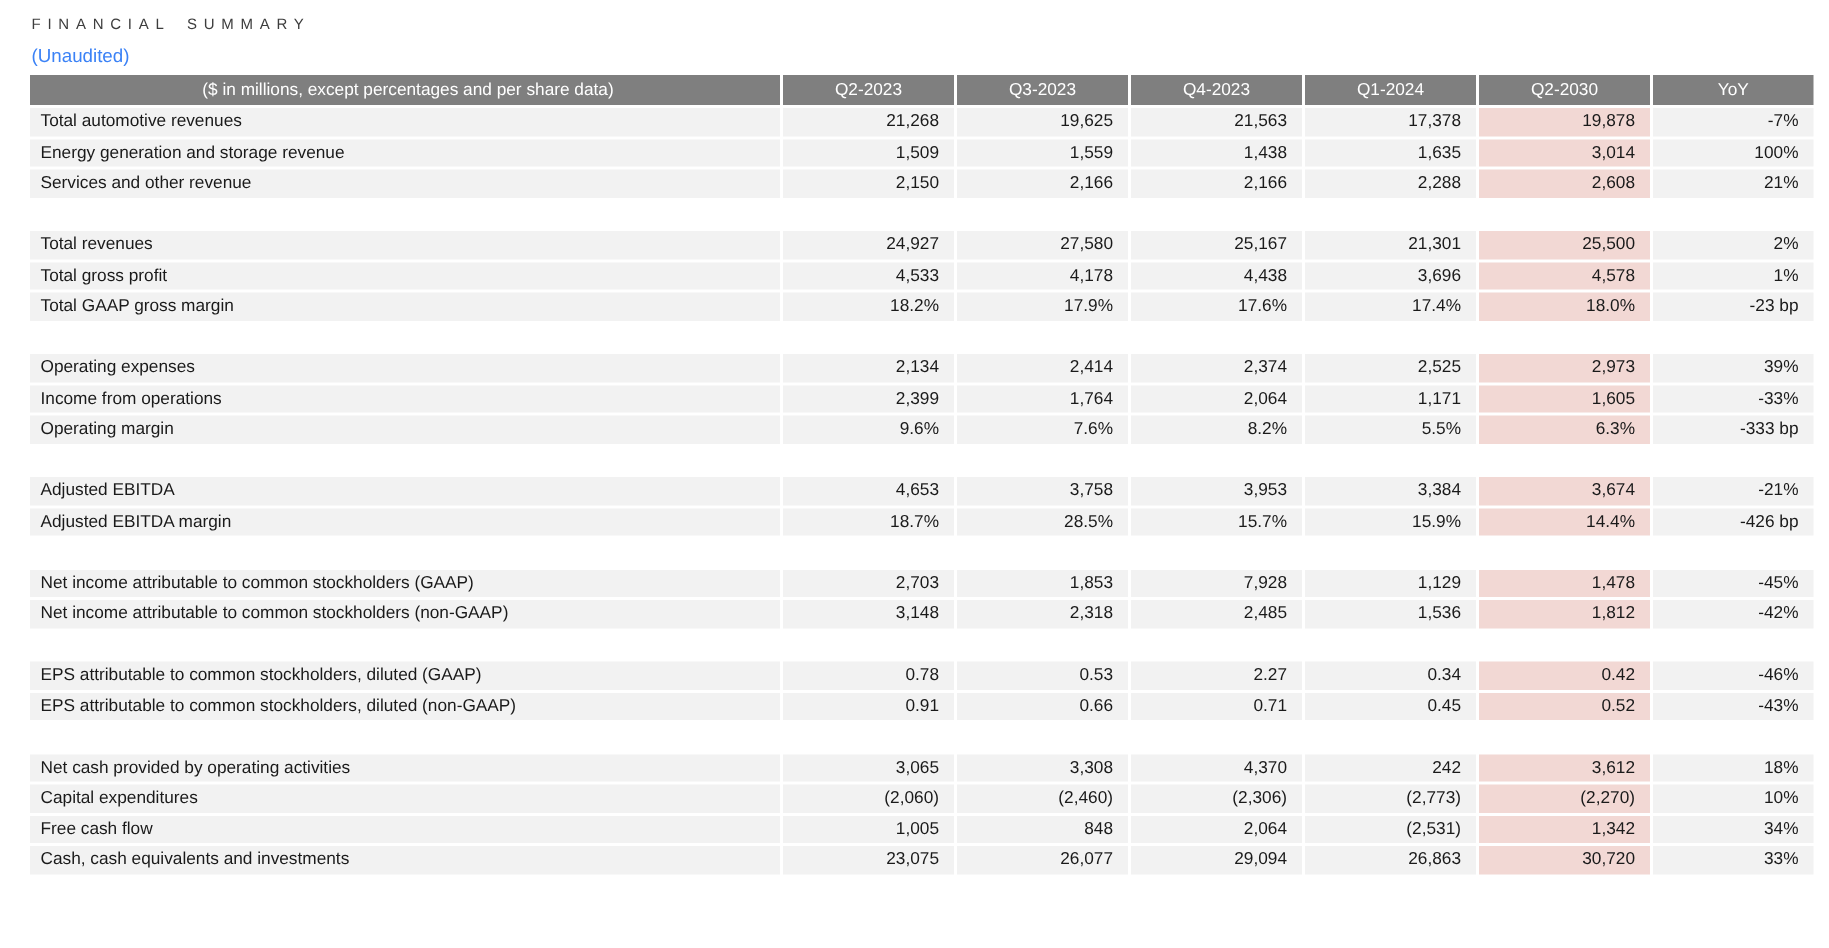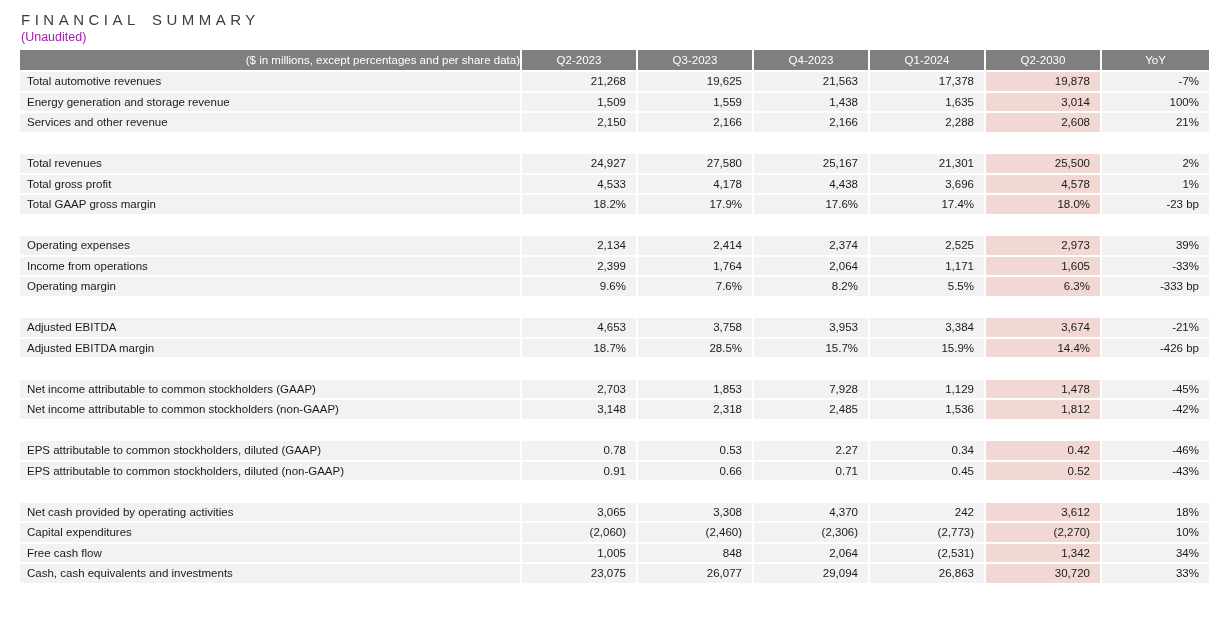--- a/index.html
+++ b/index.html
@@ -6,42 +6,42 @@
   html, body {
     width: 1219px; height: 632px;
     background: #ffffff;
     font-family: "Liberation Sans", sans-serif;
     overflow: hidden;
   }
   .page { position: relative; width: 1219px; height: 632px; background: #ffffff; }
 
   .title {
     position: absolute; left: 21px; top: 11px;
-    font-size: 15px; font-weight: 400; color: #3d3d3d;
+    font-size: 10px; font-weight: 400; color: #3d3d3d;
     letter-spacing: 4.5px; word-spacing: 4px;
   }
   .subtitle {
     position: absolute; left: 21px; top: 30px;
-    font-size: 12.5px; color: #a21caf;
+    font-size: 12.5px; color: #3b82f6;
   }
 
   .fin-table {
     position: absolute; left: 20px; top: 50px; width: 1179px;
   }
   .t-row {
     display: grid;
     grid-template-columns: 500px 114px 114px 114px 114px 114px 107px;
     column-gap: 2px;
     margin-bottom: 2px;
   }
   .t-row.header .cell {
     background: #7f7f7f; color: #ffffff;
     height: 20px; line-height: 20px; font-size: 11.5px;
   }
-  .t-row.header .cell.lbl { text-align: right; padding-left: 4px; }
+  .t-row.header .cell.lbl { text-align: center; padding-left: 4px; }
   .t-row.header .cell { text-align: center; }
   .cell {
     height: 18.5px; line-height: 18.5px;
     font-size: 11.5px; color: #1a1a1a;
     white-space: nowrap; overflow: hidden;
   }
   .t-row.data .cell { background: #f2f2f2; }
   .t-row.data .cell.lbl { text-align: left; padding-left: 7px; }
   .t-row.data .cell.num { text-align: right; padding-right: 10px; }
   .t-row.data .cell.hl { background: #f2d8d4; }

